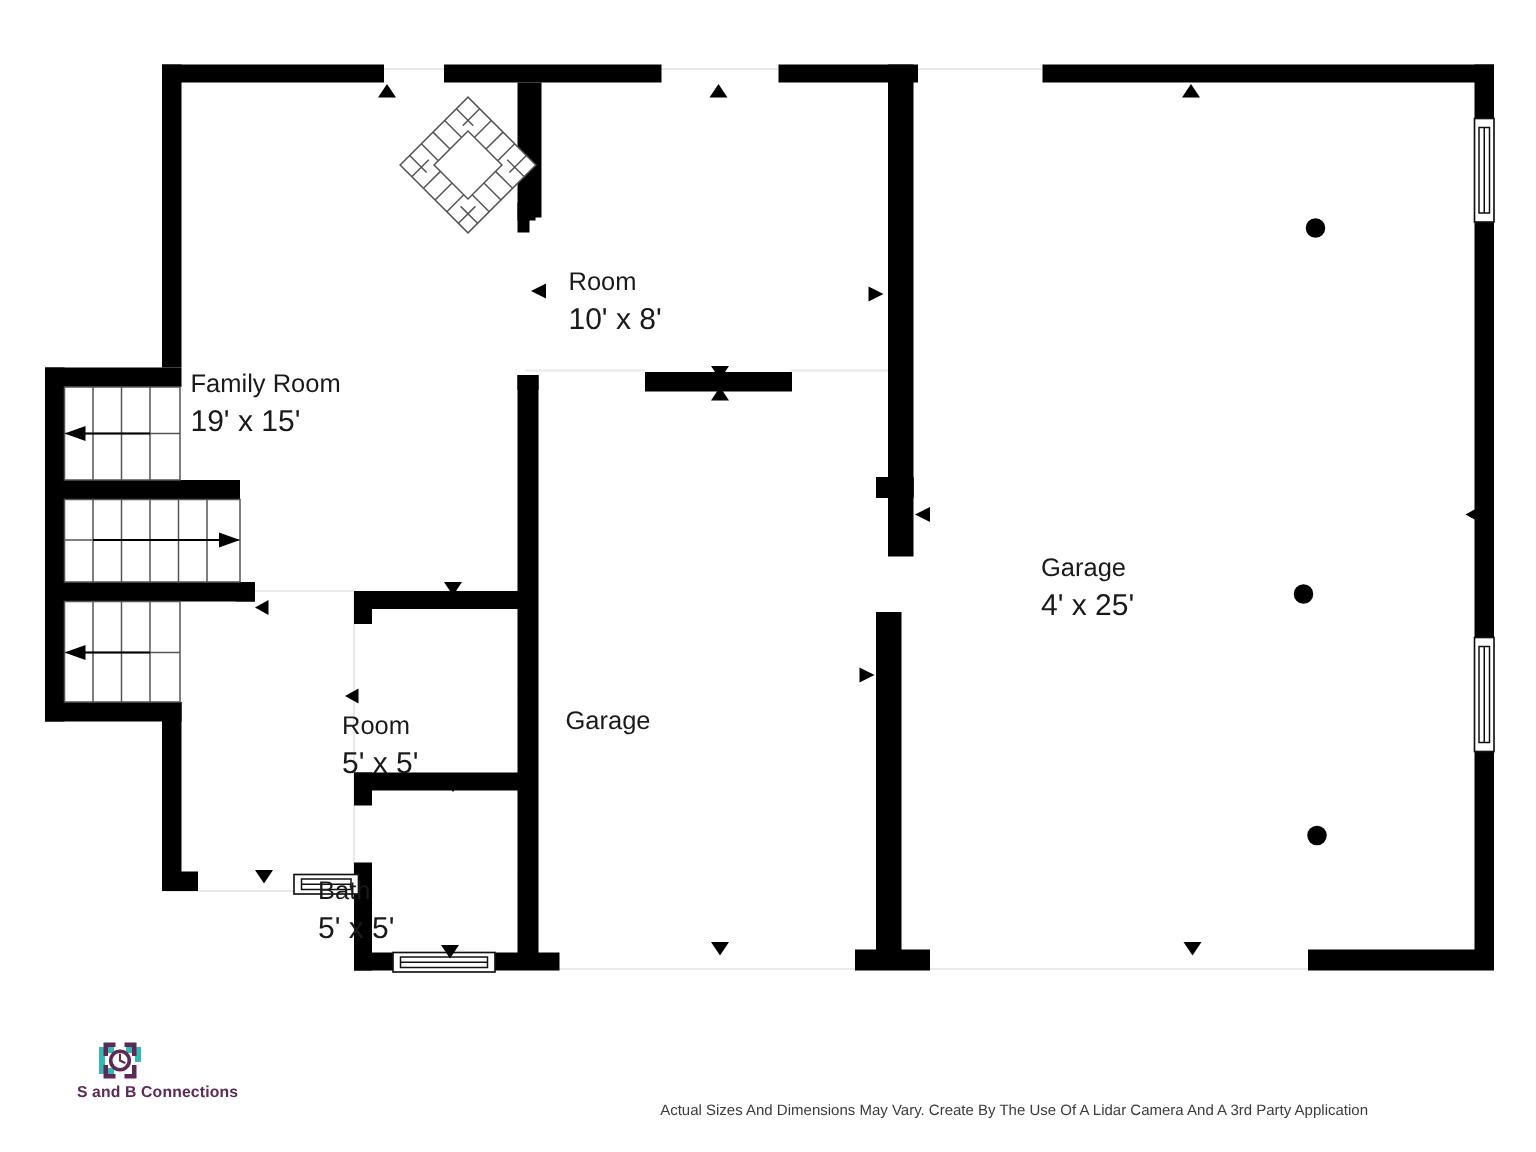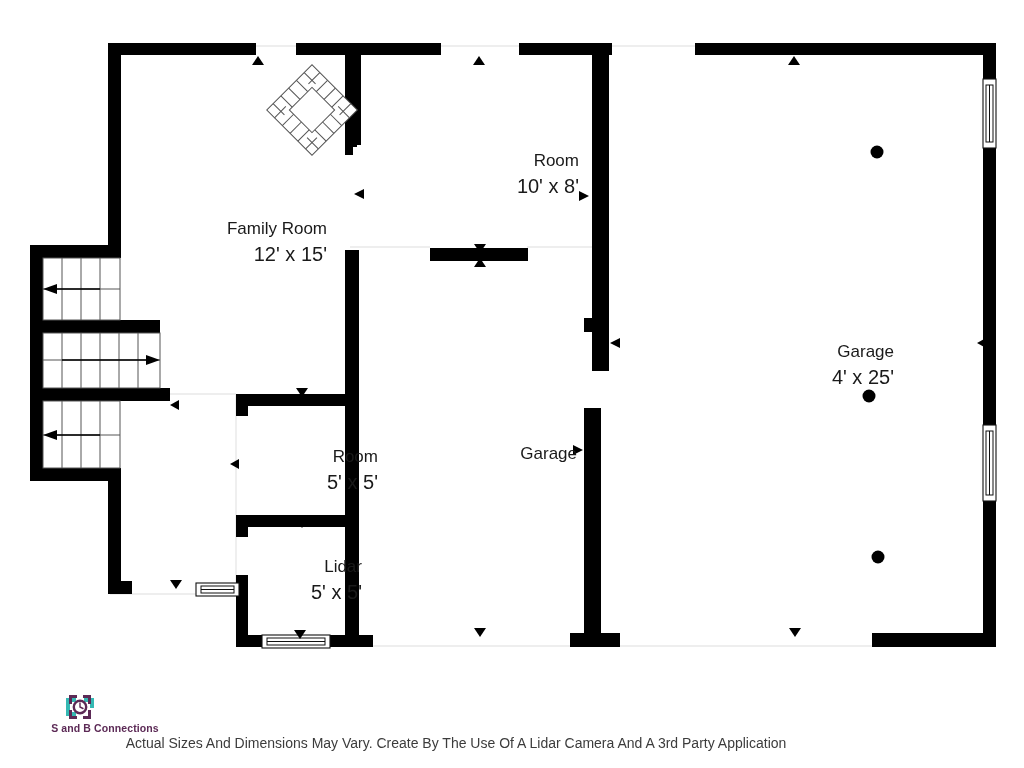--- a/index.html
+++ b/index.html
@@ -16,25 +16,26 @@
     background: #ffffff;
   }
   #plan {
     position: absolute;
     left: 0; top: 0;
     width: 1024px; height: 768px;
   }
   
   .label {
     position: absolute;
-    text-align: right;
+    text-align: left;
     color: #1a1a1a;
     line-height: 1.35;
     white-space: nowrap;
     user-select: none;
+    margin-top: 27px;
   }
   .label .nm { display:block; font-size: 17px; }
   .label .dm { display:block; font-size: 20px; }
 
   
   #brand {
     position: absolute;
     left: 30px; top: 692px;
     width: 150px;
   }
@@ -50,22 +51,22 @@
     text-align: center;
     font-size: 10.5px;
     font-weight: bold;
     color: #5c2a56;
     letter-spacing: .1px;
   }
   #disclaimer {
     position: absolute;
     left: 0; top: 735px;
     width: 912px;
-    text-align: center;
-    font-size: 14px;
+    text-align: right;
+    font-size: 10px;
     color: #3c3c3c;
   }
 </style>
 </head>
 <body>
 
 <div id="root">
 
   <svg id="plan" viewBox="0 0 1024 768">
 
@@ -247,21 +248,21 @@
       <polygon points="474,628 486,628 480,637"></polygon>
       <polygon points="789,628 801,628 795,637"></polygon>
       <polygon points="294,630 306,630 300,639"></polygon>
       <polygon points="977,343 986,338 986,348"></polygon>
     </g>
 
   </svg>
 
   <div class="label" style="left:127px; top:218px; width:200px;">
     <span class="nm">Family Room</span>
-    <span class="dm">12' x 15'</span>
+    <span class="dm">19' x 15'</span>
   </div>
 
   <div class="label" style="left:379px; top:150px; width:200px;">
     <span class="nm">Room</span>
     <span class="dm">10' x 8'</span>
   </div>
 
   <div class="label" style="left:694px; top:341px; width:200px;">
     <span class="nm">Garage</span>
     <span class="dm">4' x 25'</span>
@@ -271,21 +272,21 @@
     <span class="nm">Garage</span>
   </div>
 
   <div class="label" style="left:228px; top:446px; width:150px;">
     <span class="nm">Room</span>
     <span class="dm">5' x 5'</span>
   </div>
 
 
   <div class="label" style="left:212px; top:556px; width:150px;">
-    <span class="nm">Lidar</span>
+    <span class="nm">Bath</span>
     <span class="dm">5' x 5'</span>
   </div>
 
   <div id="brand">
     <svg id="brand-mark" viewBox="0 0 32 30">
 
       <path d="M2 6 L2 16 L6 16 L6 10 L12 10 L12 6 Z" fill="#35b8b3"></path>
       <path d="M30 6 L30 16 L26 16 L26 10 L20 10 L20 6 Z" fill="#35b8b3"></path>
       <path d="M2 24 L2 16 L6 16 L6 20 L12 20 L12 24 Z" fill="#35b8b3"></path>
 

